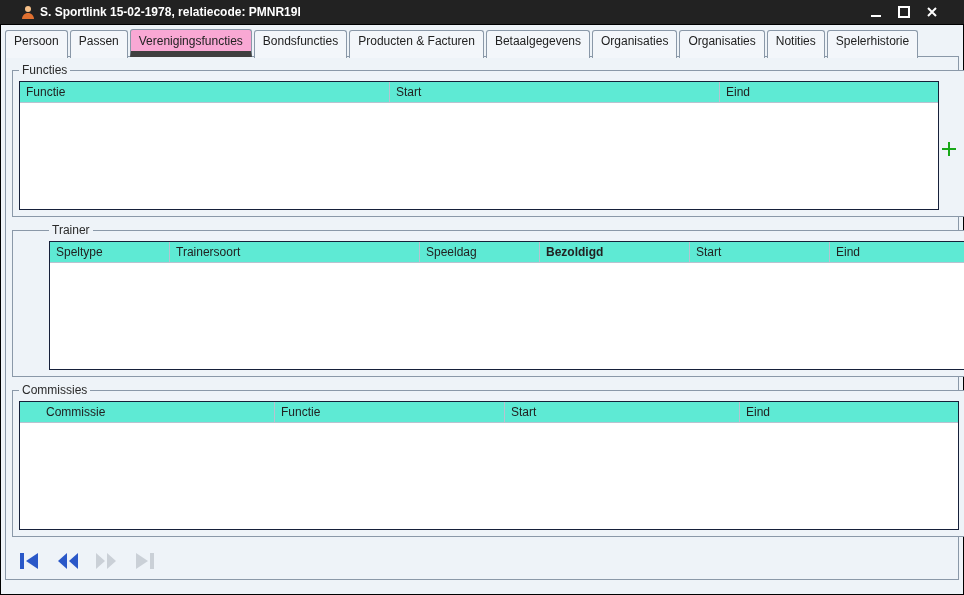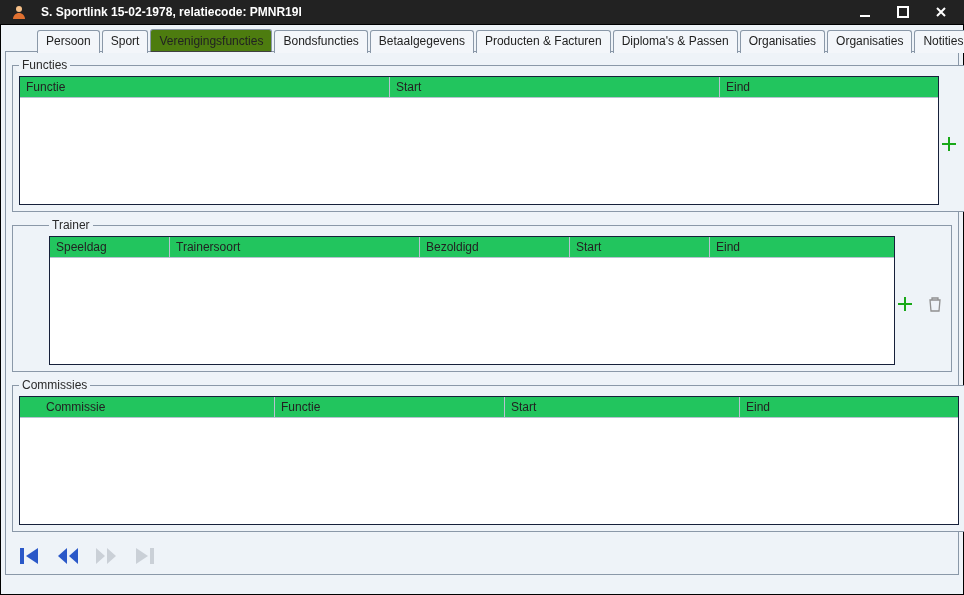--- a/index.html
+++ b/index.html
@@ -19,22 +19,22 @@
     background: #111;
     display: flex;
     flex-direction: column;
   }
   .titlebar {
     height: 24px;
     background: #222;
     color: #fff;
     display: flex;
     align-items: center;
-    padding: 0 11px;
-    gap: 14px;
+    padding: 0 20px;
+    gap: 4px;
     font-weight: bold;
     font-size: 12px;
   }
   .titlebar .ticon {
     width: 16px; height: 16px;
     display: flex; align-items:center; justify-content:center;
   }
   .titlebar .title { flex: 1; }
   .titlebar .wbtn {
     width: 24px; height: 18px;
@@ -46,41 +46,40 @@
     background: #eef3f8;
     border: 1px solid #000;
     display: flex;
     flex-direction: column;
     padding: 2px 4px 4px 4px;
   }
   .tabs {
     display: flex;
     gap: 2px;
     padding-top: 2px;
-    margin-left: 32px;
   }
   .tab {
     border: 1px solid #8a98a8;
     border-bottom: none;
     background: #f3f6fa;
     padding: 3px 8px;
     border-radius: 3px 3px 0 0;
     color: #222;
     cursor: pointer;
     position: relative;
     top: 1px;
     white-space: nowrap;
   }
   .tab.active {
-    background: #4d7c0f;
+    background: #f9a8d4;
     font-weight: normal;
     top: 0;
     padding-top: 4px;
     z-index: 2;
-    border-bottom: 1px solid #404040;
+    border-bottom: 6px solid #404040;
   }
   .tabpanel {
     border: 1px solid #8a98a8;
     flex: 0 0 auto;
     background: #eef3f8;
     margin-top: -1px;
     padding: 6px 6px 6px 6px;
     height: 524px;
     display:flex;
     flex-direction:column;
@@ -102,21 +101,21 @@
   .grid {
     border: 1px solid #16203a;
     background: #fff;
     flex:1;
     display:flex;
     flex-direction:column;
     min-height: 60px;
   }
   .grid-header {
     display:flex;
-    background: #22c55e;
+    background: #5eead4;
     border-bottom: 1px solid #b8c2d0;
   }
   .grid-header .col {
     border-right: 1px solid #b8c2d0;
     padding: 3px 6px;
     color:#222;
     overflow:hidden;
     text-overflow:ellipsis;
     white-space:nowrap;
   }
@@ -177,26 +176,25 @@
     <span class="wbtn">
       <svg width="12" height="12" viewBox="0 0 12 12">
           <path d="M2 2l8 8M10 2l-8 8" stroke="#fff" stroke-width="2"></path>
         </svg>
     </span>
   </div>
 
   <div class="client">
     <div class="tabs" id="tabs">
         <div class="tab">Persoon</div>
-        <div class="tab">Sport</div>
+        <div class="tab">Passen</div>
         <div class="tab active">Verenigingsfuncties</div>
         <div class="tab">Bondsfuncties</div>
+        <div class="tab">Producten &amp; Facturen</div>
         <div class="tab">Betaalgegevens</div>
-        <div class="tab">Producten &amp; Facturen</div>
-        <div class="tab">Diploma's &amp; Passen</div>
         <div class="tab">Organisaties</div>
         <div class="tab">Organisaties</div>
         <div class="tab">Notities</div>
         <div class="tab">Spelerhistorie</div>
       </div>
 
     <div class="tabpanel">
 
       <fieldset class="group" id="group-functies">
         <legend>Functies</legend>
@@ -219,23 +217,24 @@
                 <path d="M4 5h10l-1 11H5zM6 3h6v2H6z" fill="none" stroke="#909090" stroke-width="1.3"></path>
               </svg>
           </span>
         </div>
       </fieldset>
 
       <fieldset class="group" id="group-trainer">
         <legend>Trainer</legend>
         <div class="grid">
           <div class="grid-header" id="hdr-trainer">
+              <div class="col" style="width: 120px;">Speltype</div>
+              <div class="col" style="width: 250px;">Trainersoort</div>
               <div class="col" style="width: 120px;">Speeldag</div>
-              <div class="col" style="width: 250px;">Trainersoort</div>
-              <div class="col" style="width: 150px;">Bezoldigd</div>
+              <div class="col" style="width: 150px; font-weight: bold;">Bezoldigd</div>
               <div class="col" style="width: 140px;">Start</div>
               <div class="col" style="width: 138px; flex: 1 1 0%;">Eind</div>
             </div>
           <div class="grid-body"></div>
         </div>
         <div class="group-actions">
           <span class="icon-btn">
             <svg width="18" height="18" viewBox="0 0 18 18">
                 <path d="M8 2h2v14H8zM2 8h14v2H2z" fill="#18a818"></path>
               </svg>

